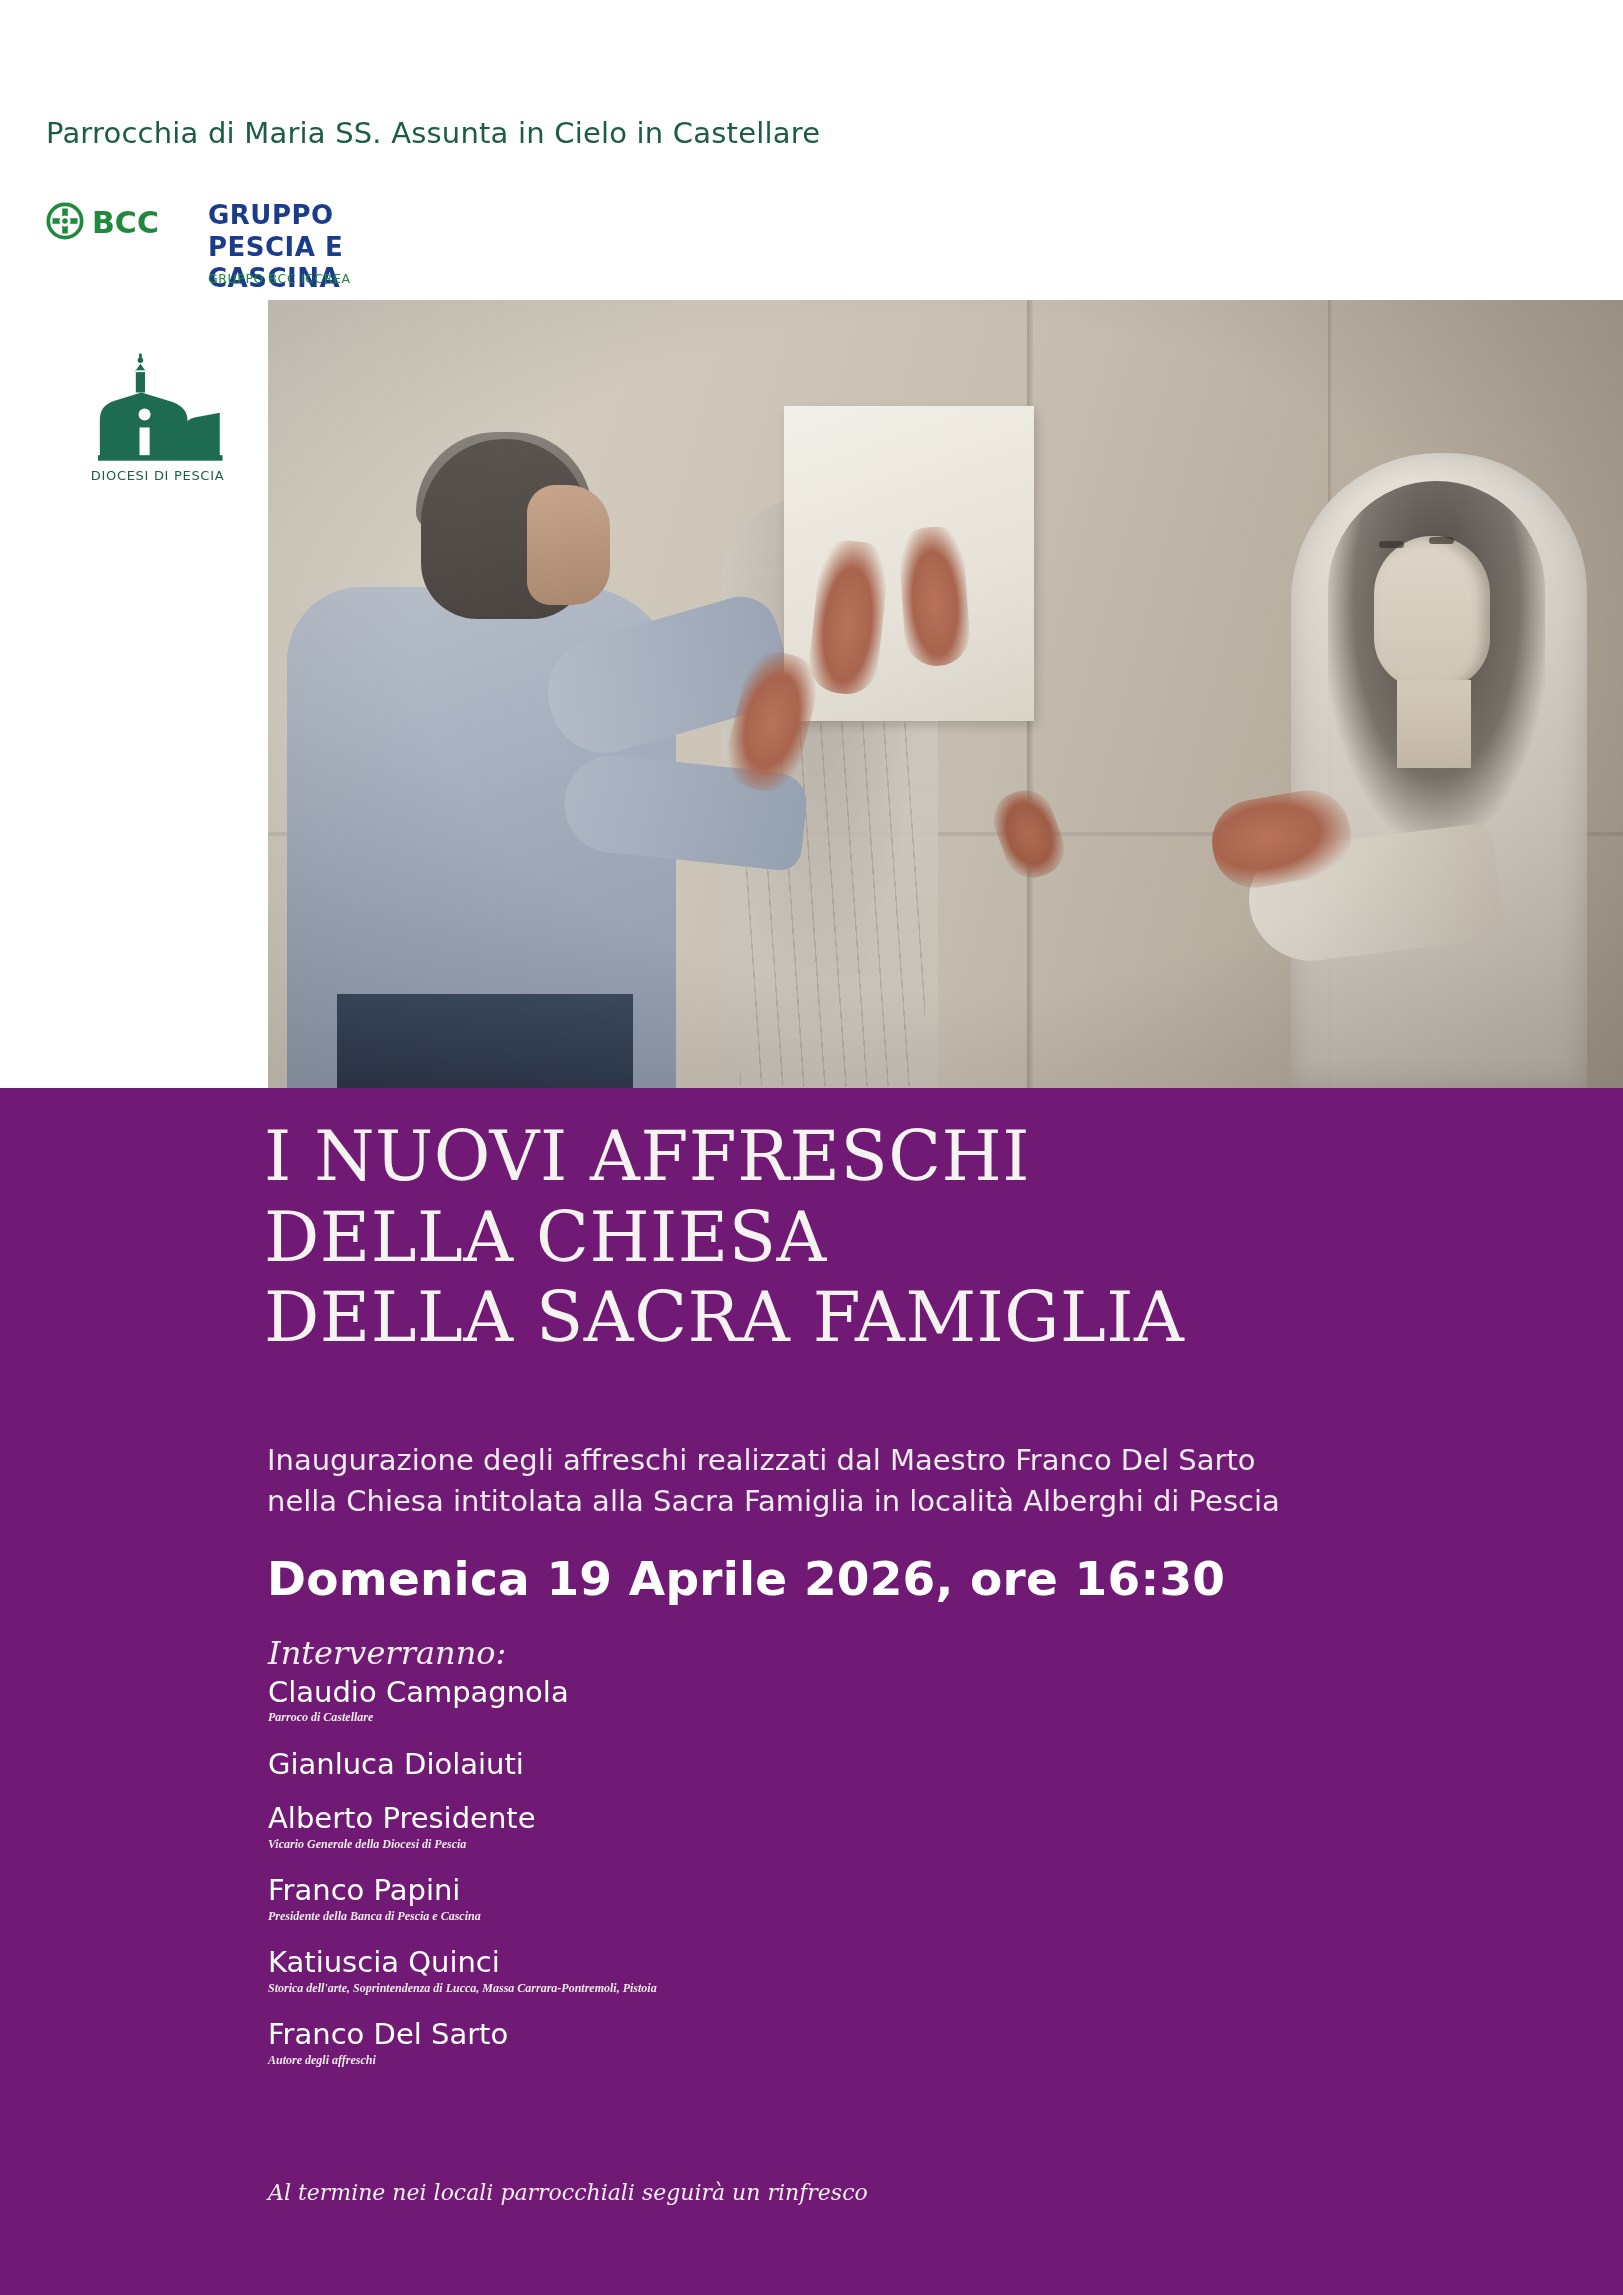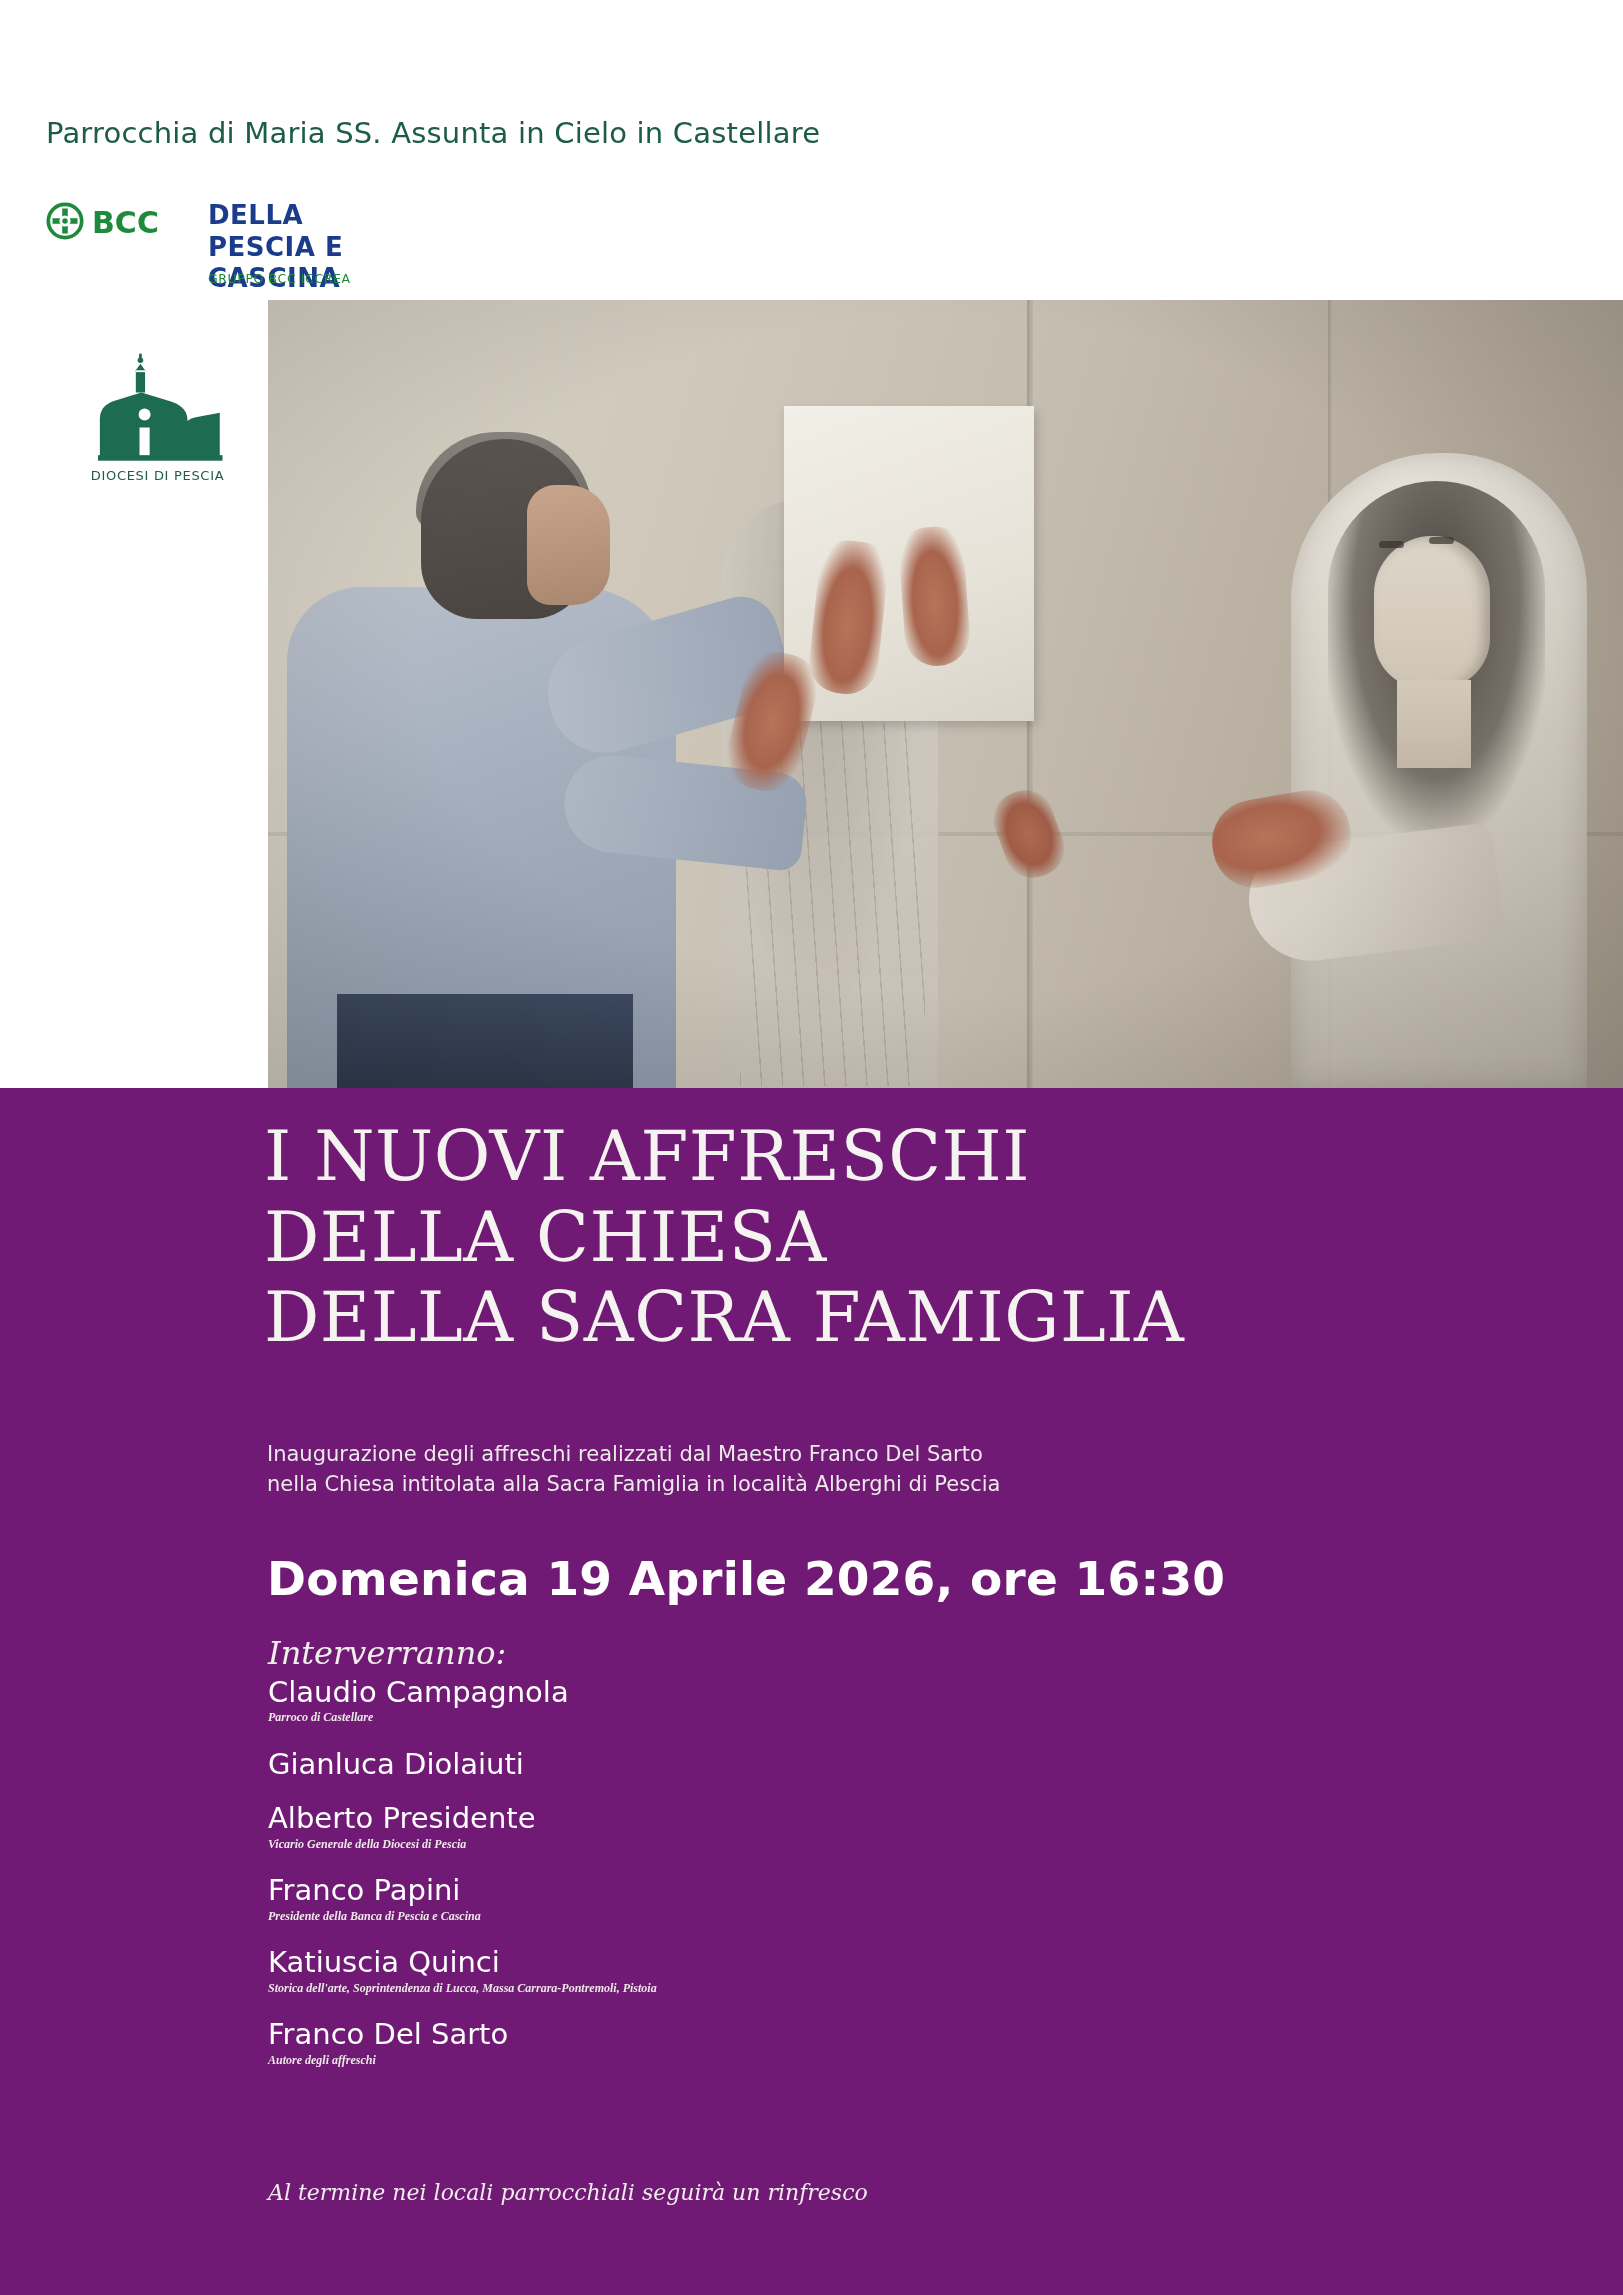--- a/index.html
+++ b/index.html
@@ -321,21 +321,21 @@
     letter-spacing: 0.5px;
     color: #f4f3ef;
     font-weight: normal;
   }
 
   .subhead {
     position: absolute;
     left: 267px;
     top: 352px;
     font-family: "DejaVu Sans", sans-serif;
-    font-size: 21px;
+    font-size: 29px;
     line-height: 1.42;
     color: #eceaea;
     letter-spacing: 0px;
   }
 
   .datetime {
     position: absolute;
     left: 267px;
     top: 463px;
     font-family: "DejaVu Sans", sans-serif;
@@ -402,21 +402,21 @@
         <svg width="38" height="38" viewBox="0 0 82 82">
           <circle cx="41" cy="41" r="36" fill="none" stroke="#1f8a3b" stroke-width="8"></circle>
           <rect x="35" y="14" width="12" height="54" fill="#1f8a3b"></rect>
           <rect x="14" y="35" width="54" height="12" fill="#1f8a3b"></rect>
           <circle cx="41" cy="41" r="12" fill="#ffffff"></circle>
           <circle cx="41" cy="41" r="6" fill="#1f8a3b"></circle>
         </svg>
       </span>
       <span class="bcc-bcc">BCC</span>
       <span class="bcc-banca">
-        <span>DELLA</span><br>
+        <span>GRUPPO</span><br>
         <span>PESCIA E CASCINA</span>
       </span>
       <span class="bcc-gruppo">GRUPPO BCC ICCREA</span>
     </div>
 
     <div class="diocesi-logo">
       <span>
         <svg width="153" height="113" viewBox="0 0 330 245">
           <path d="M118 92 L118 44 L128 30 L138 44 L138 92 Z" fill="#1d6b50"></path>
           <circle cx="128" cy="22" r="6" fill="#1d6b50"></circle>

